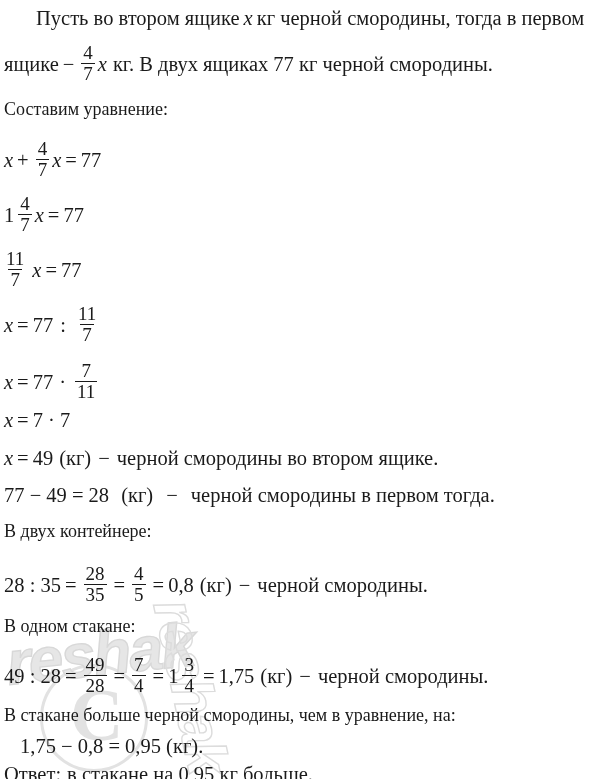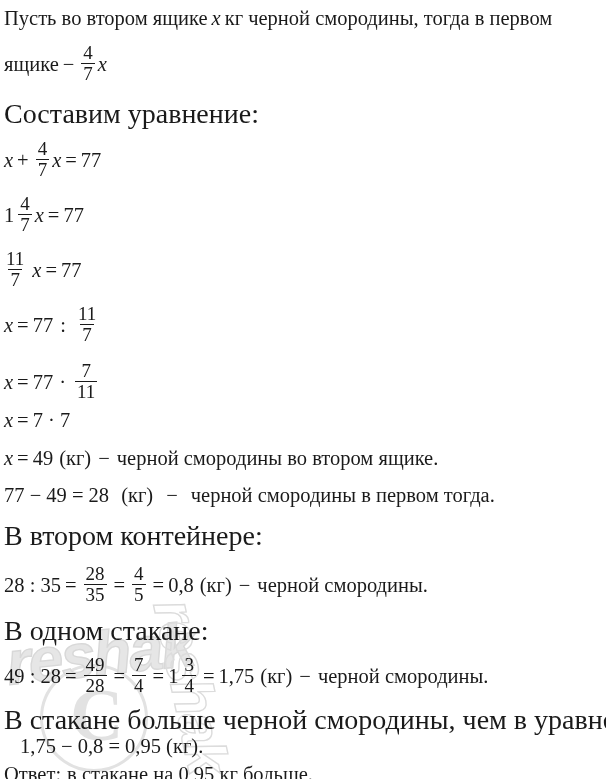--- a/index.html
+++ b/index.html
@@ -108,48 +108,49 @@
     font-size: 19px;
     line-height: 1.02;
     padding: 0 2px;
     border-top: 1.4px solid #1a1a1a;
     margin-top: 1px;
   }
 
   .mixed { display: inline-flex; align-items: center; }
   .mixed .whole { margin-right: 1px; }
 
-  .headline { font-size: 28px; font-family: Liberation Serif, serif; }
+  .headline { font-size: 18px; font-family: Liberation Serif, serif; }
 </style>
 </head>
 <body>
 
 <div id="watermark">
   <div class="wm-circle"></div>
   <div class="wm-c">C</div>
   <div class="wm-word">reshak</div>
   <div class="wm-word2">reshak</div>
 </div>
 
 <div id="content">
 
-  <div class="line" style="top:8px;">
+  <div class="line" style="top:8px;margin-left:32px;">
     <span>Пусть во втором ящике</span>
     <span class="var op">x</span>
     <span>кг черной смородины, тогда в первом</span>
   </div>
 
   <div class="line" style="top:44px;justify-content:flex-end;">
     <span>ящике</span>
     <span class="op">−</span>
     <span class="frac">
       <span class="num">4</span>
       <span class="den">7</span>
     </span>
     <span class="var">x</span>
+    <span style="padding-left:6px;">кг. В двух ящиках 77 кг черной смородины.</span>
   </div>
 
   <div class="line headline" style="top:100px;">Составим уравнение:</div>
 
   <div class="line" style="top:140px;">
     <span class="var">x</span>
     <span class="op">+</span>
     <span class="frac">
       <span class="num">4</span>
       <span class="den">7</span>
@@ -219,21 +220,21 @@
     <span>черной смородины во втором ящике.</span>
   </div>
 
   <div class="line" style="top:485px;gap:6px;">
     <span>77 − 49 = 28</span>
     <span style="padding-left:6px;">(кг)</span>
     <span class="op" style="padding:0 7px;">−</span>
     <span>черной смородины в первом тогда.</span>
   </div>
 
-  <div class="line headline" style="top:522px;">В втором контейнере:</div>
+  <div class="line headline" style="top:522px;">В двух контейнере:</div>
 
   <div class="line" style="top:565px;text-align:center;">
     <span>28 : 35</span>
     <span class="op">=</span>
     <span class="frac">
       <span class="num">28</span>
       <span class="den">35</span>
     </span>
     <span class="op">=</span>
     <span class="frac">

